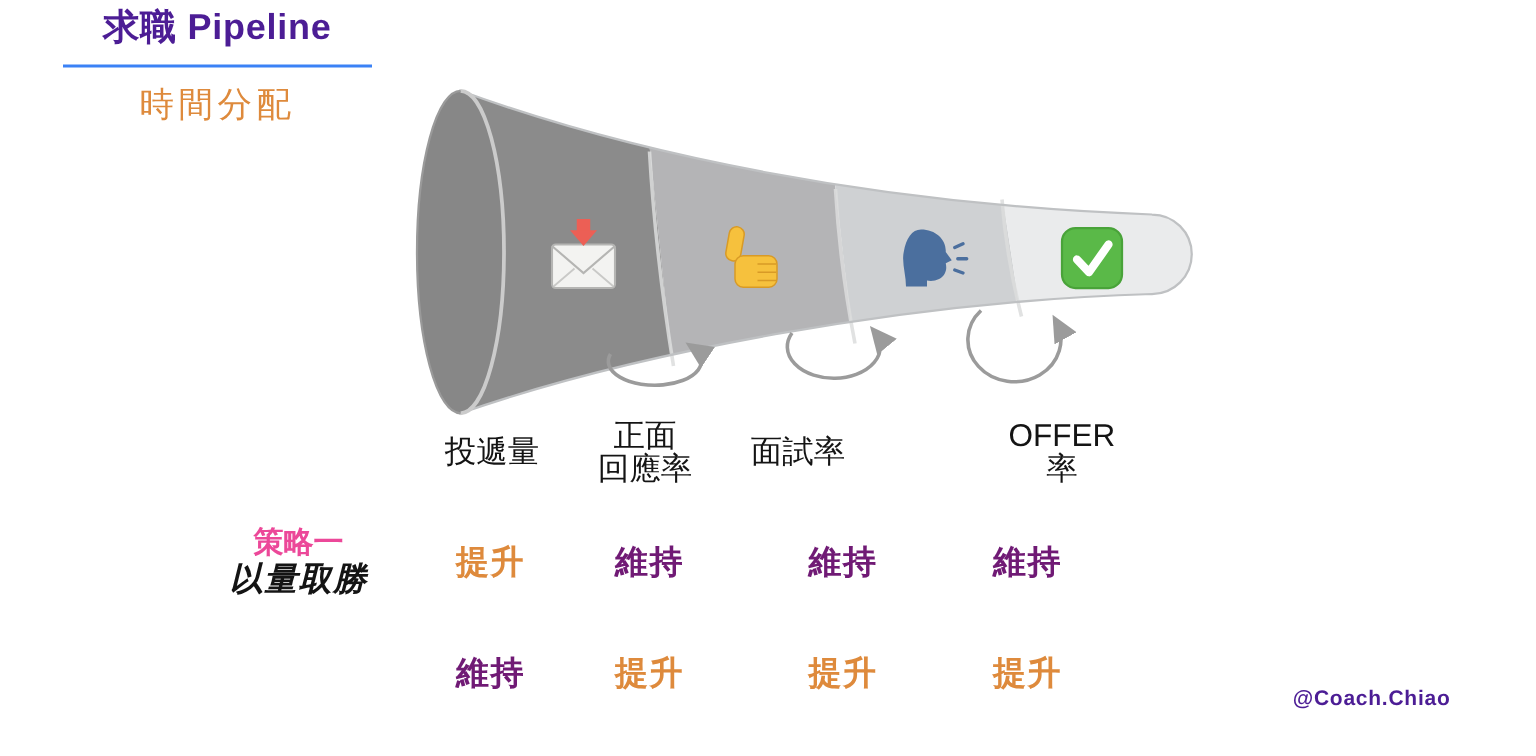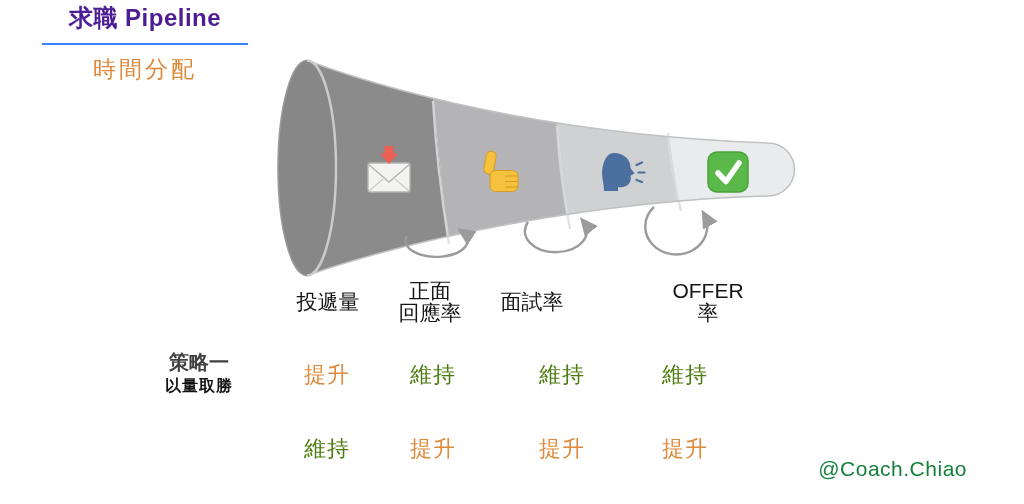--- a/index.html
+++ b/index.html
@@ -28,31 +28,31 @@
   
   .stage-label{
     top:279px;height:46px;display:flex;align-items:center;justify-content:center;
     transform:translateX(-50%);
     font-size:21px;font-weight:normal;color:#141414;line-height:22px;
     text-align:center;white-space:pre-line;
   }
 
   
   .strategy-name{transform:translateX(-50%);text-align:center;line-height:24px;white-space:nowrap;}
-  .strategy-name .row-tag{font-size:20px;font-weight:bold;color:#404040;}
-  .strategy-name .row-focus{font-size:16px;font-weight:bold;color:#141414;letter-spacing:1px;}
+  .strategy-name .row-tag{font-size:20px;font-weight:bold;color:#ec4899;}
+  .strategy-name .row-focus{font-size:22px;font-weight:bold;color:#141414;letter-spacing:1px;font-style:italic;}
   .value-cell{
     transform:translate(-50%,-50%);
-    font-size:22px;font-weight:normal;white-space:nowrap;letter-spacing:1px;
+    font-size:22px;font-weight:bold;white-space:nowrap;letter-spacing:1px;
   }
   .v-orange{color:#de8a3c;}
-  .v-gray{color:#4d7c0f;}
+  .v-gray{color:#701a75;}
 
   .watermark{
-    right:57px;top:457px;font-size:21px;font-weight:normal;color:#15803d;
+    right:57px;top:457px;font-size:14px;font-weight:bold;color:#4c1d95;
     letter-spacing:0.5px;white-space:nowrap;
   }
 </style>
 </head>
 <body>
 
 <div class="abs title-block">
   <div class="main-title">求職 Pipeline</div>
   <div class="sub-title">時間分配</div>
 </div>

